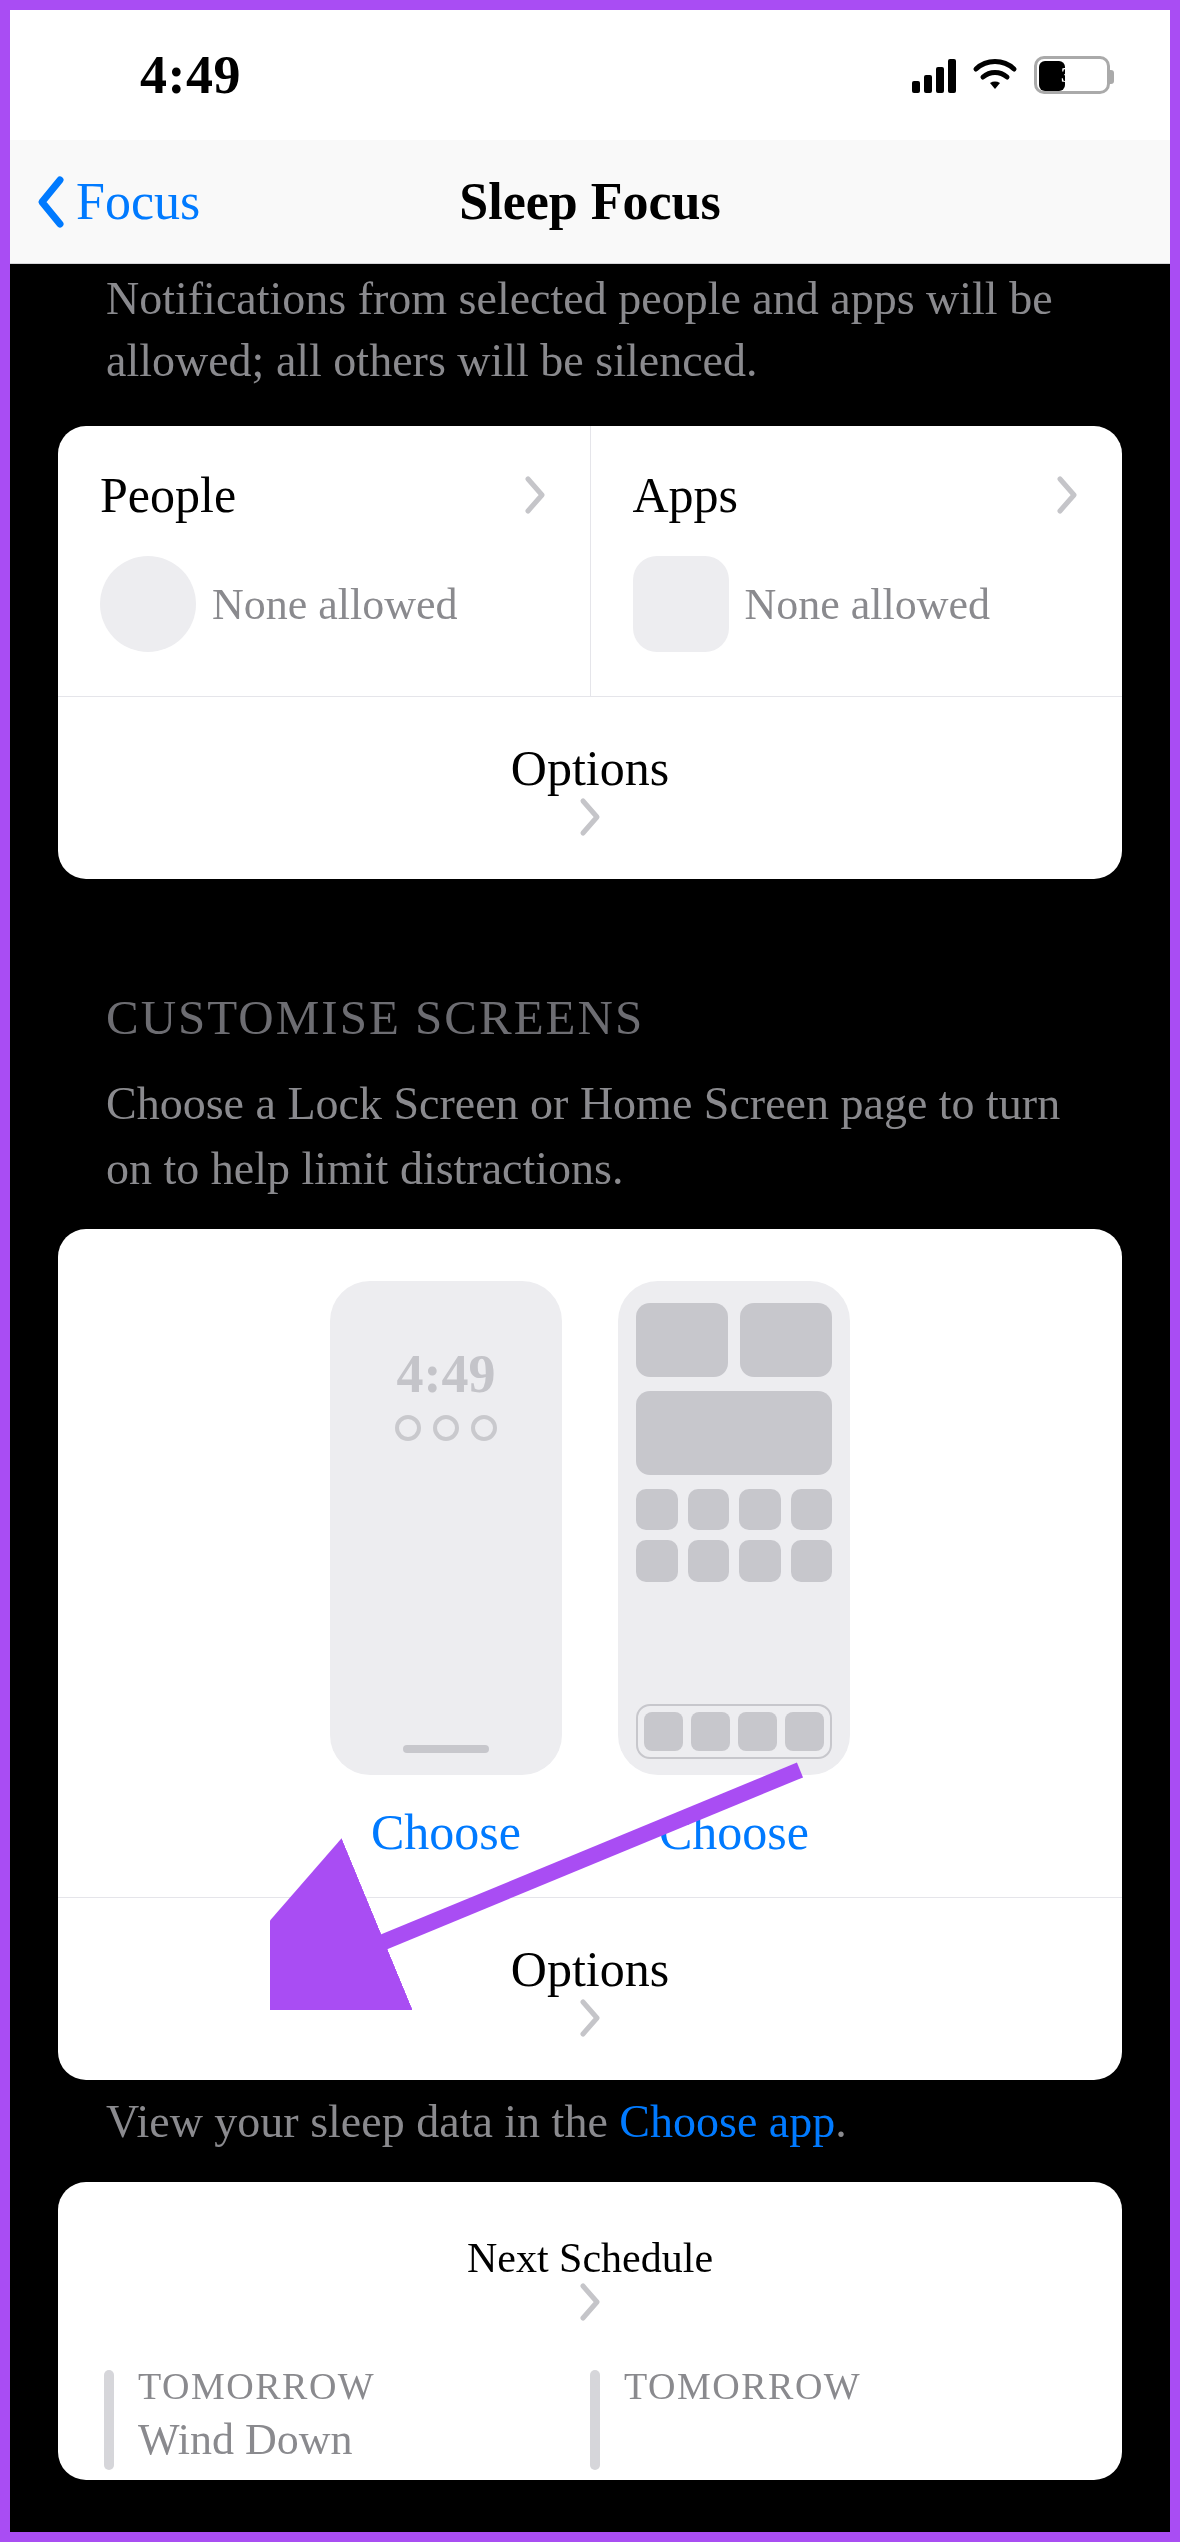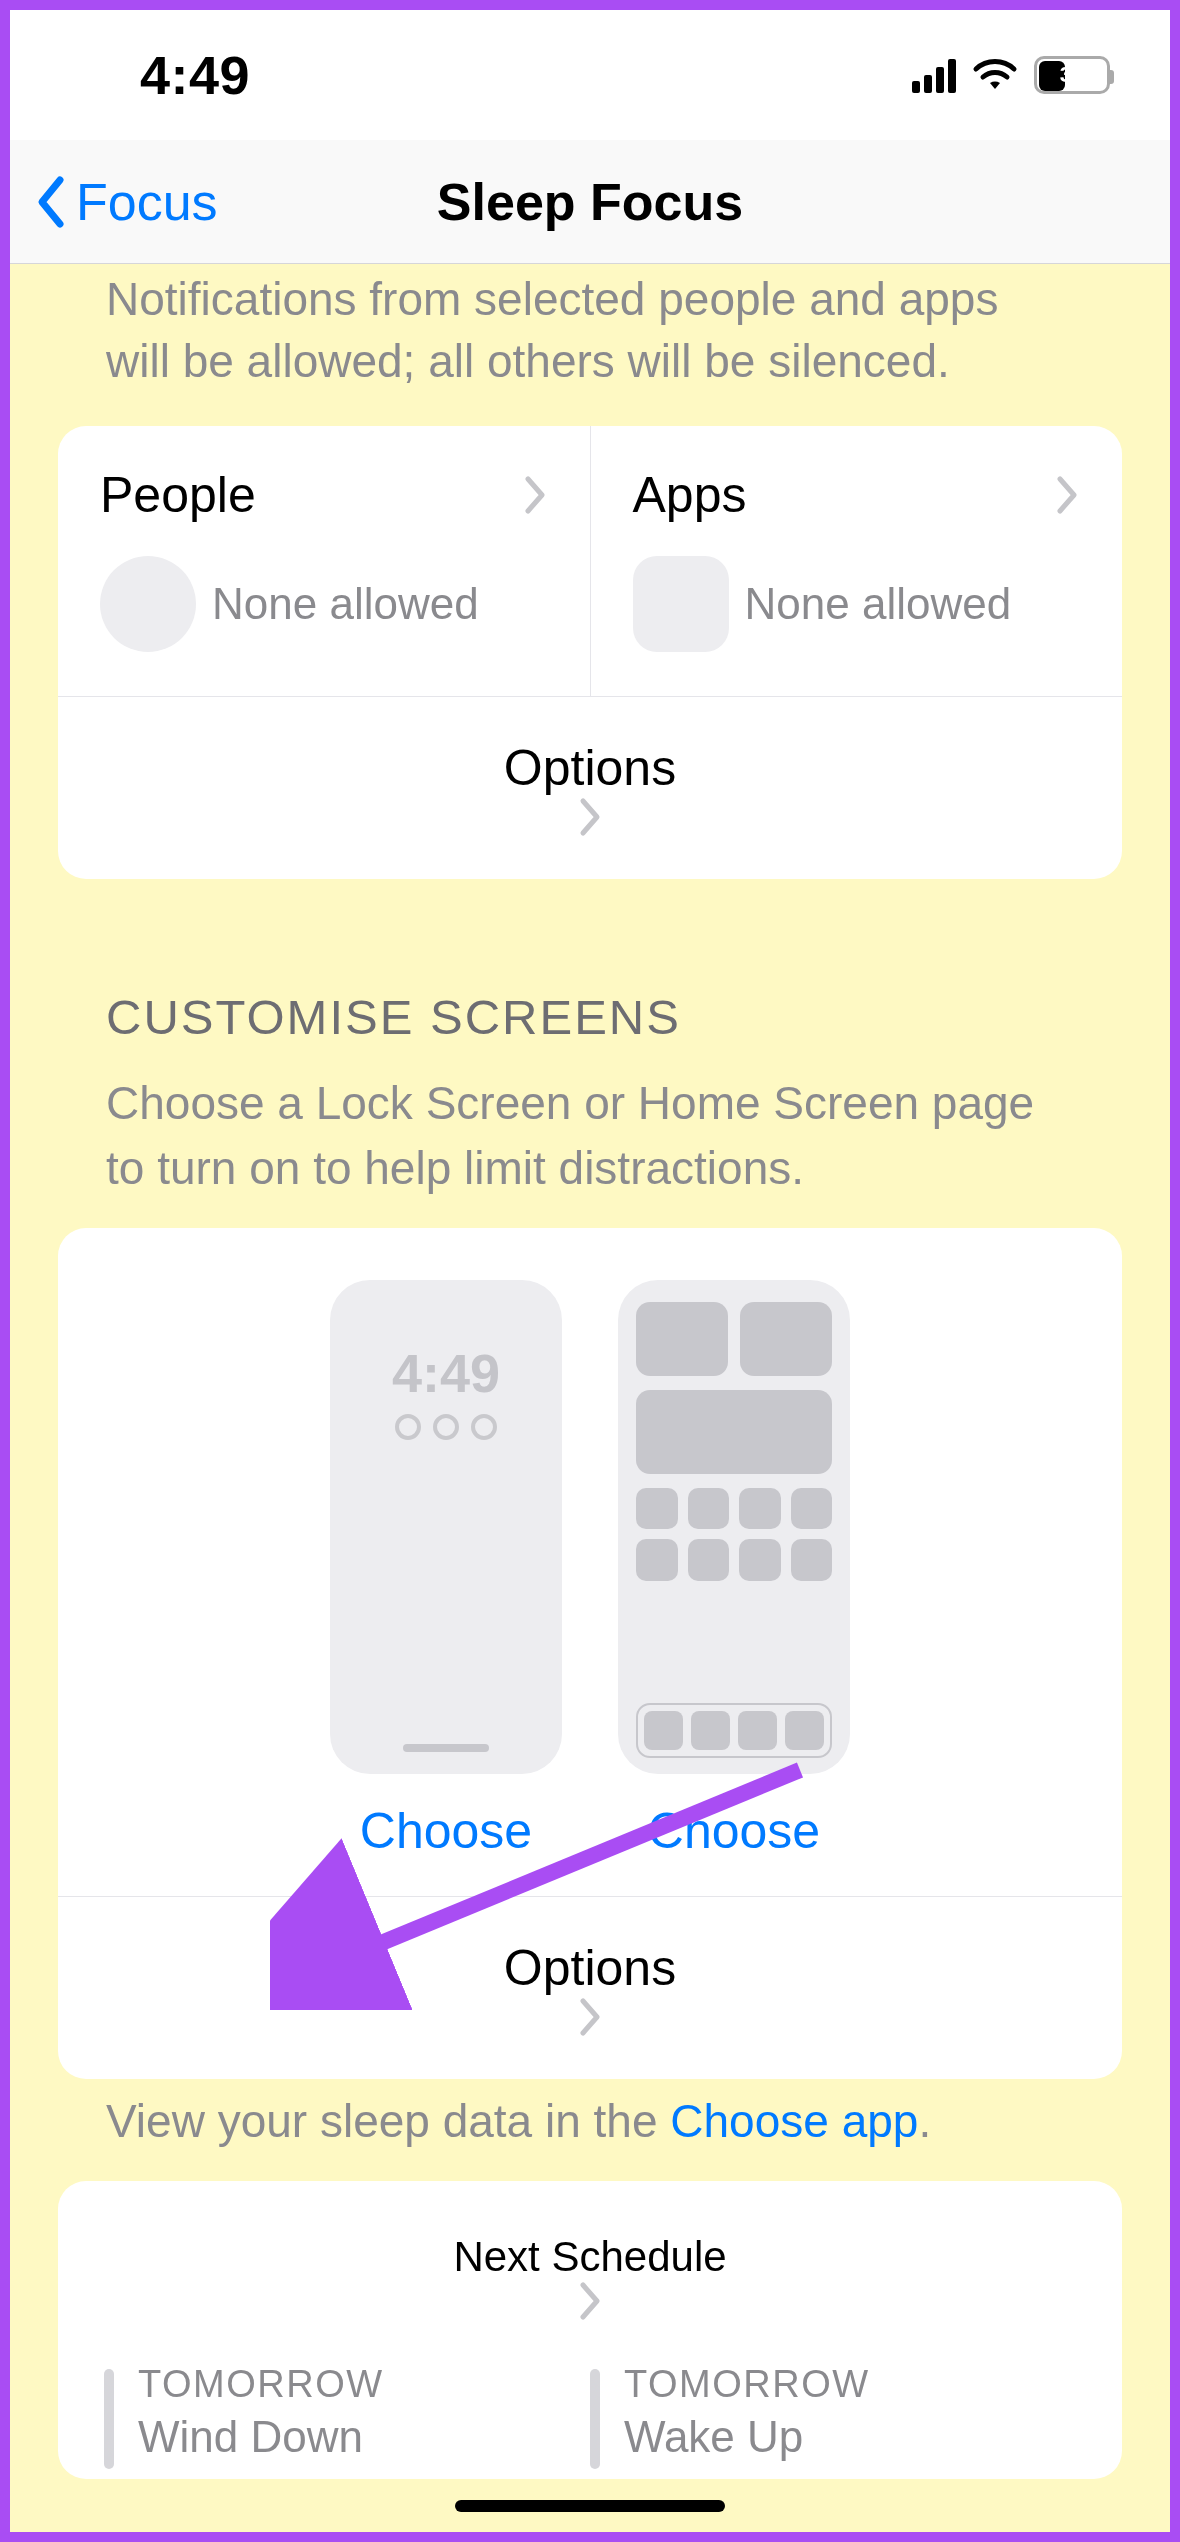--- a/index.html
+++ b/index.html
@@ -6,22 +6,23 @@
   html, body { width: 1180px; height: 2542px; }
   body {
     font-family: -apple-system, "SF Pro Text", "Helvetica Neue", Arial, sans-serif;
     background: #fff;
     position: relative;
   }
   .frame {
     position: absolute;
     inset: 0;
     border: 10px solid #A94DF3;
-    background: #fef9c3;
+    background: #000000;
     overflow: hidden;
+    font-family: Liberation Serif, serif;
   }
   
   .statusbar {
     height: 130px;
     background: #fff;
     display: flex;
     align-items: center;
     justify-content: space-between;
     padding: 0 60px 0 130px;
     font-size: 54px;
@@ -336,21 +337,20 @@
           <div class="vbar"></div>
           <div>
             <div class="sched-label">TOMORROW</div>
             <div class="sched-name">Wind Down</div>
           </div>
         </div>
         <div class="sched-col">
           <div class="vbar"></div>
           <div>
             <div class="sched-label">TOMORROW</div>
-            <div class="sched-name">Wake Up</div>
           </div>
         </div>
       </div>
     </div>
 
   </div>
 
   <svg class="arrow-overlay" viewBox="0 0 560 260">
     <defs>
       <marker id="ah" markerWidth="14" markerHeight="14" refX="3" refY="7" orient="auto">

